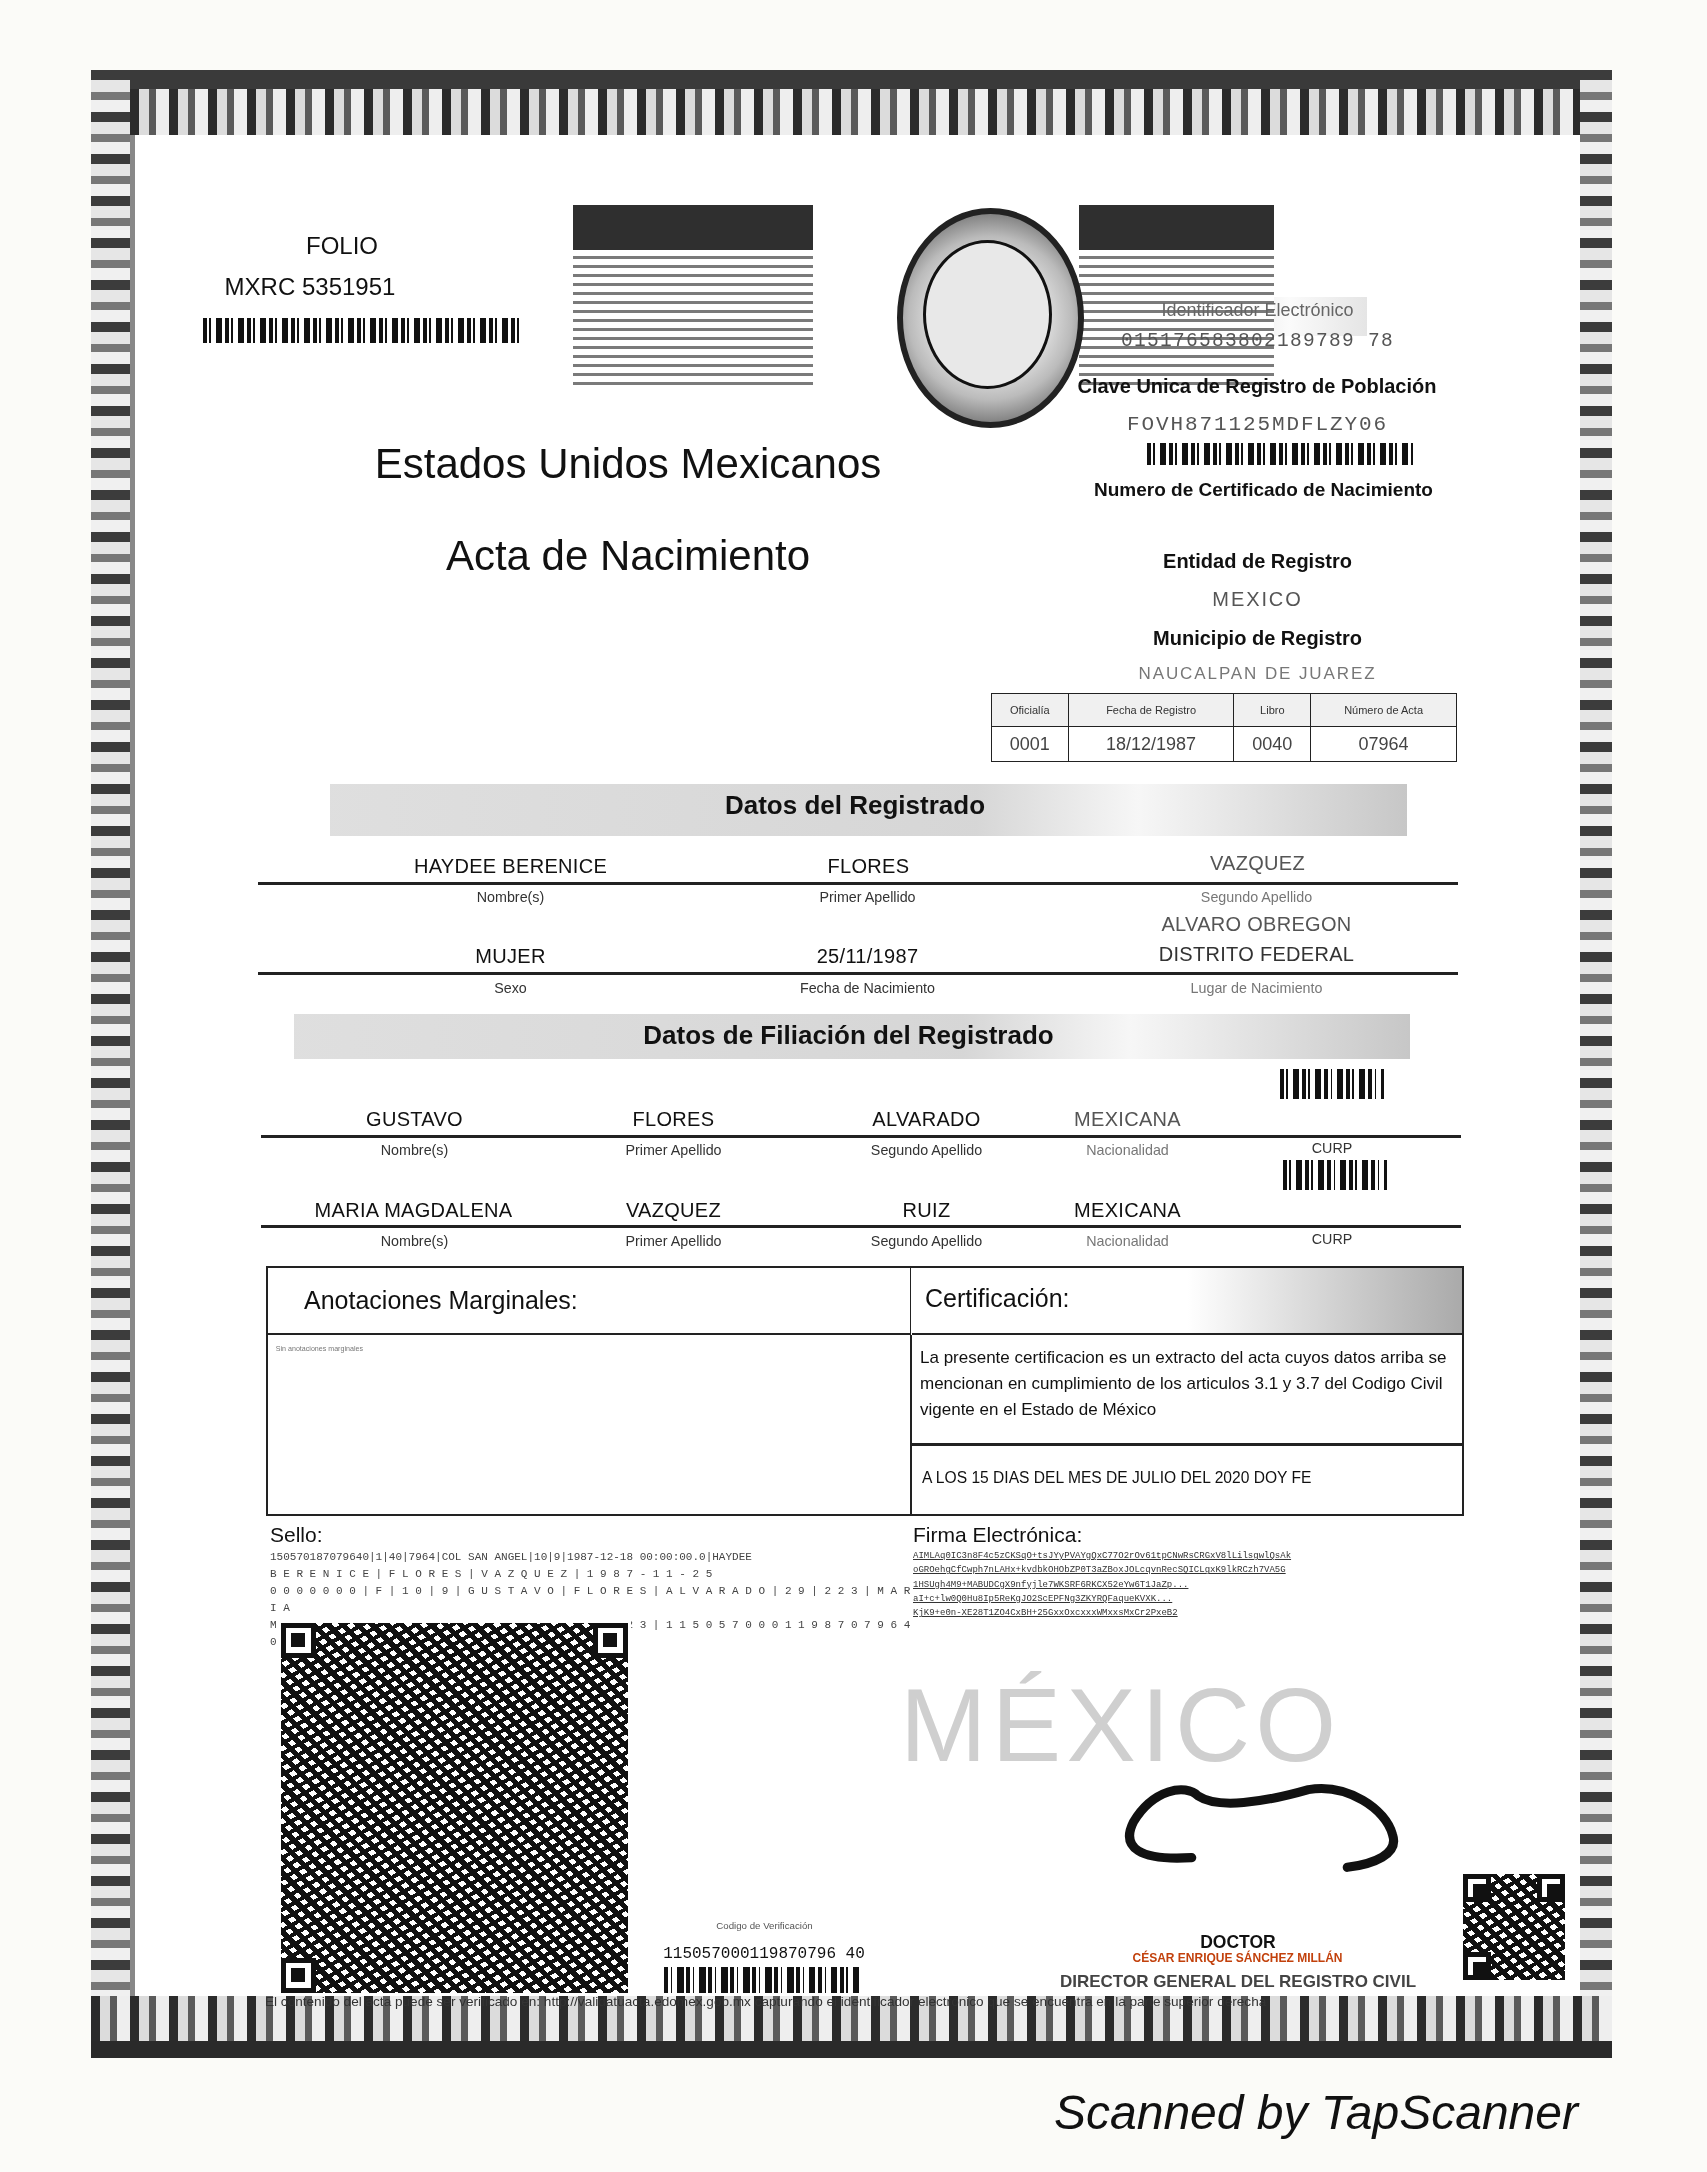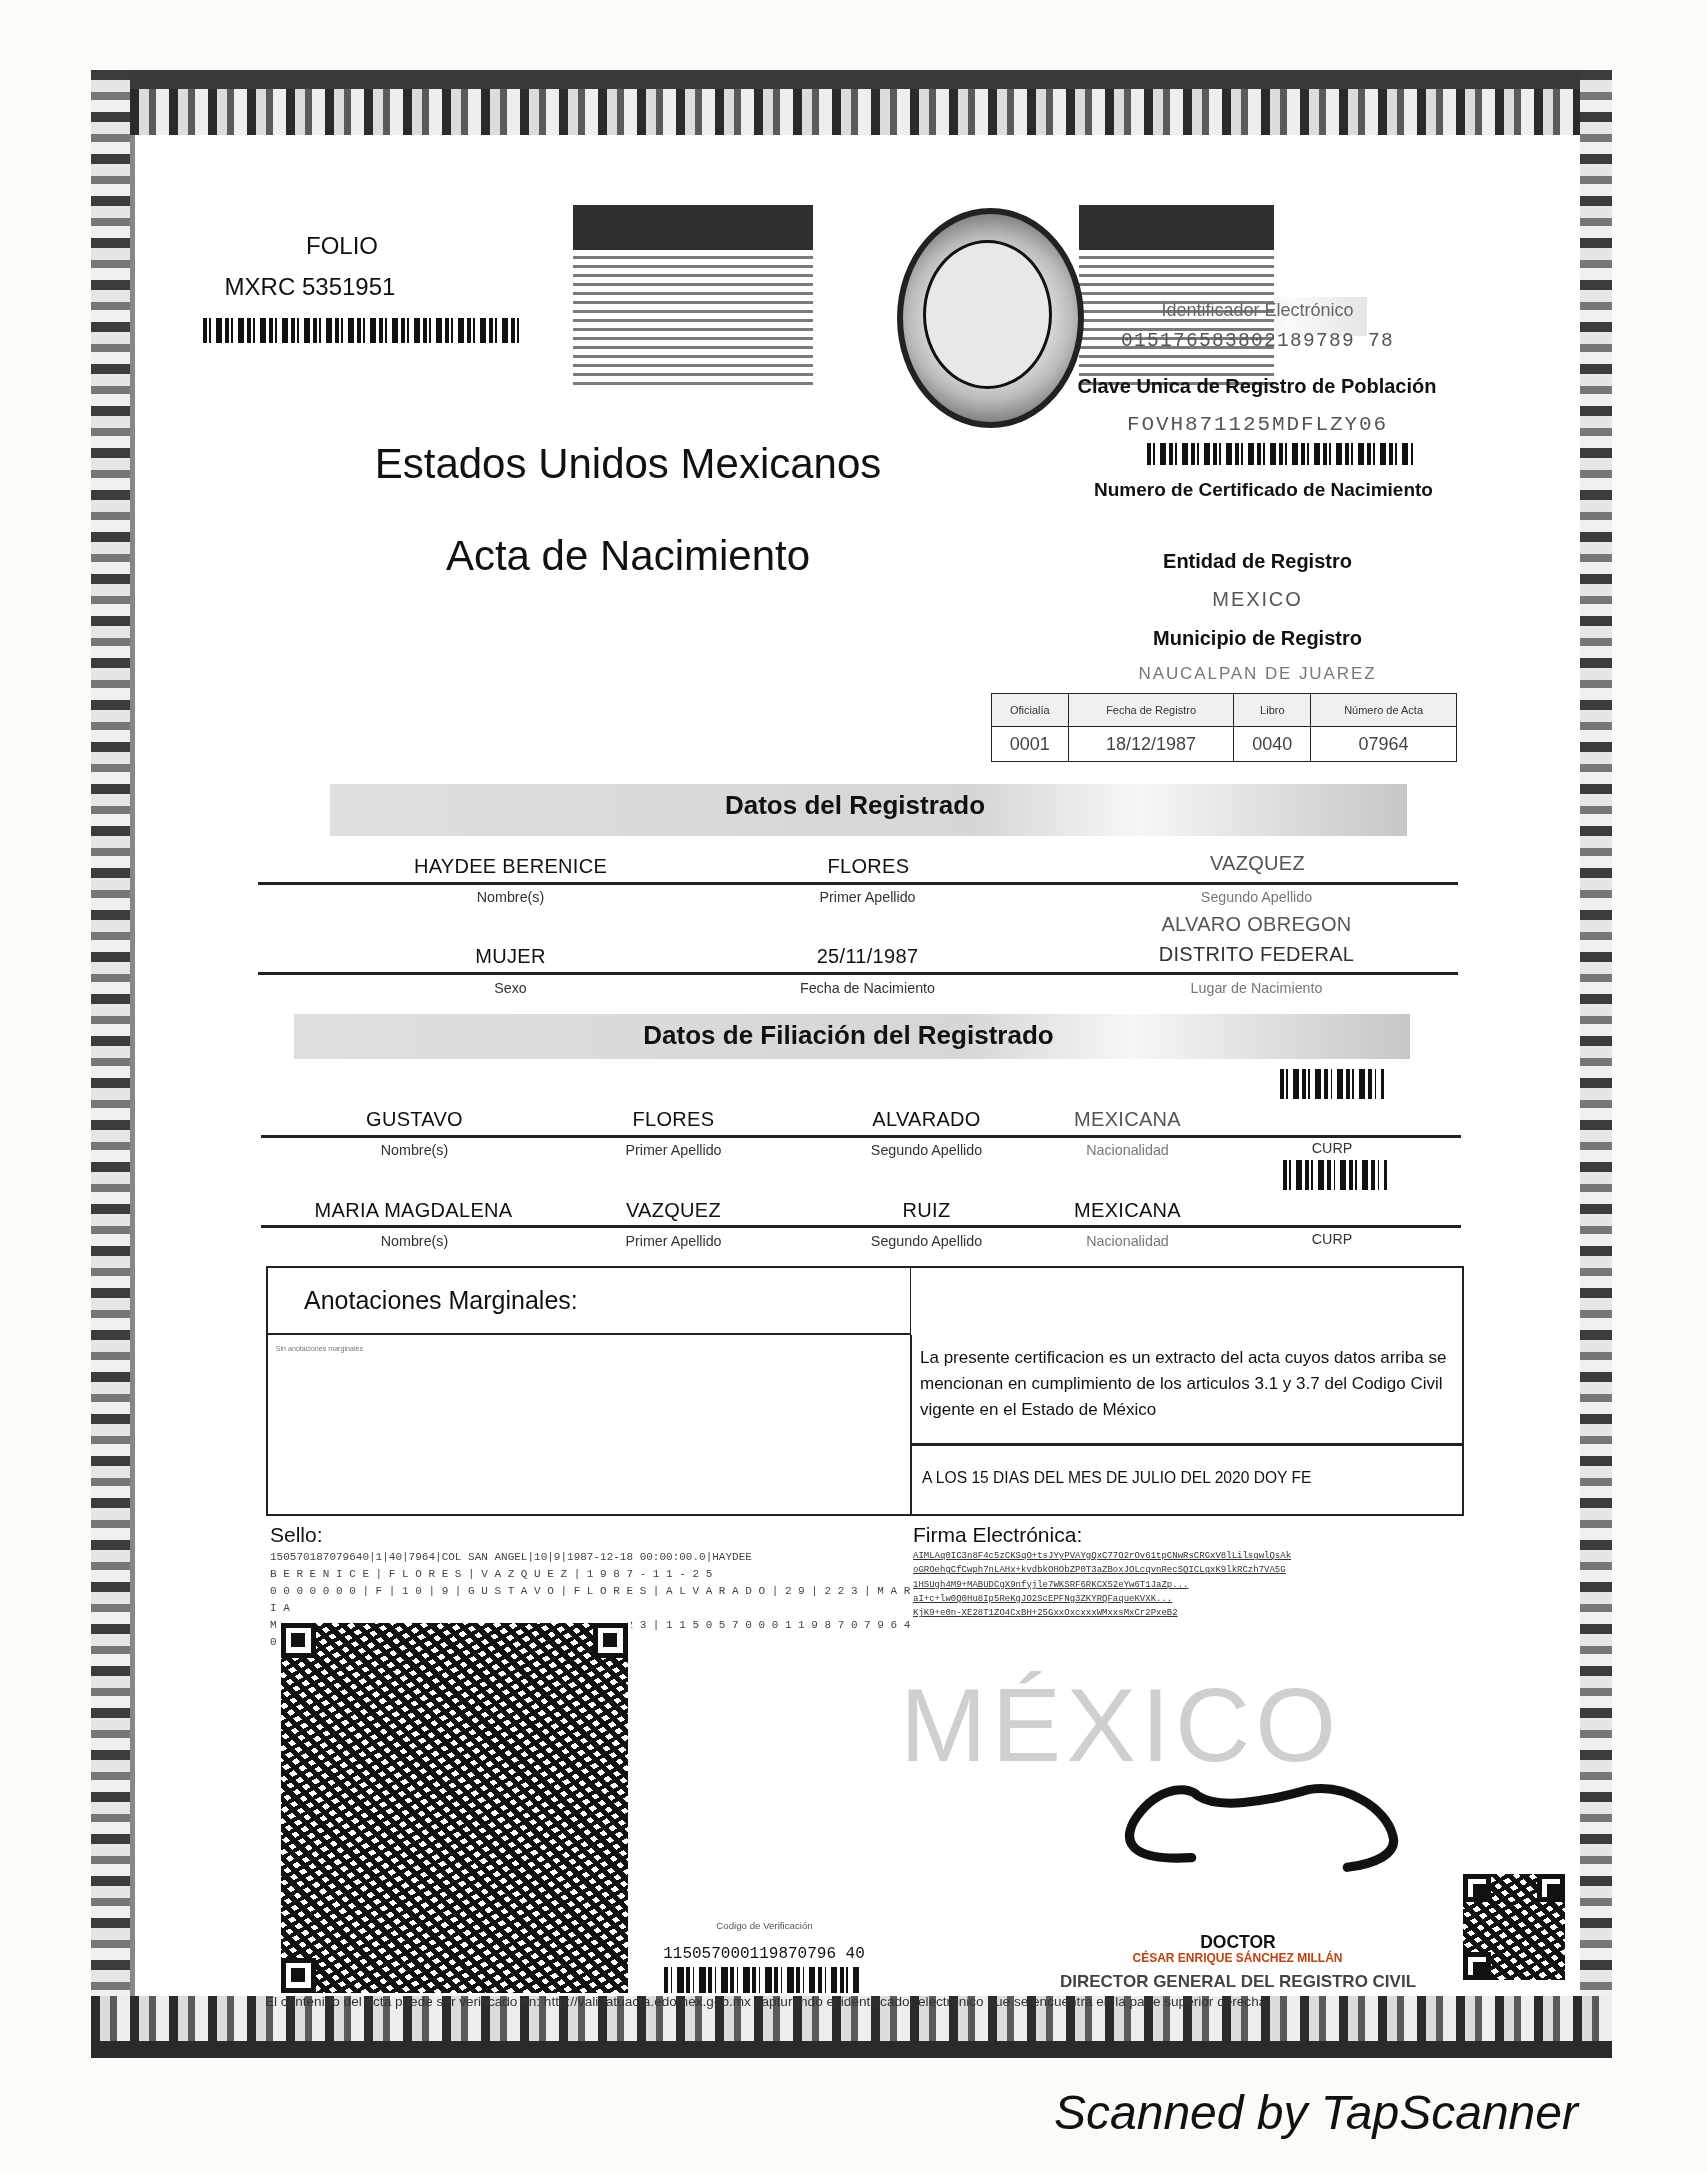--- a/index.html
+++ b/index.html
@@ -167,20 +167,23 @@
     <div class="lbl" style="left:182px;top:1098px;width:195px;">Nombre(s)</div>
     <div class="lbl" style="left:441px;top:1098px;width:195px;">Primer Apellido</div>
     <div class="lbl" style="left:694px;top:1098px;width:195px;">Segundo Apellido</div>
     <div class="lbl" style="left:895px;top:1098px;width:195px;color:#777;">Nacionalidad</div>
     <div class="lbl" style="left:1116px;top:1096px;width:162px;">CURP</div>
 
     <div class="boxes" style="left:131px;top:1131px;width:1194px;height:246px;">
       <div class="abs" style="left:0;top:0;width:642px;height:65px;border-bottom:2.6px solid #222;border-right:1.9px solid #222;">
         <div class="abs" style="left:36px;top:18px;font-size:25px;">Anotaciones Marginales:</div>
       </div>
+      <div class="abs" style="left:644px;top:0;right:0;height:65px;border-bottom:2.6px solid #222;background:linear-gradient(90deg,#fff 50%,#aaa);">
+        <div class="abs" style="left:13px;top:16px;font-size:25px;">Certificación:</div>
+      </div>
       <div class="abs" style="left:7.8px;top:77px;font-size:7.1px;color:#777;">Sin anotaciones marginales</div>
       <div class="abs" style="left:642px;top:67px;width:1.9px;bottom:0;background:#222;"></div>
       <div class="abs" style="left:652px;top:77px;width:529px;font-size:17px;line-height:26px;">La presente certificacion es un extracto del acta cuyos datos arriba se mencionan en cumplimiento de los articulos 3.1 y 3.7 del Codigo Civil vigente en el Estado de México</div>
       <div class="abs" style="left:644px;top:175px;right:0;height:2.6px;background:#222;"></div>
       <div class="abs" style="left:654px;top:201px;font-size:15.6px;">A LOS 15 DIAS DEL MES DE JULIO DEL 2020 DOY FE</div>
     </div>
 
     <div class="abs" style="left:135px;top:1388px;font-size:21px;">Sello:</div>
     <div class="abs mono" style="left:135px;top:1414px;width:649px;font-size:11px;line-height:17px;color:#444;">
       <div>150570187079640|1|40|7964|COL SAN ANGEL|10|9|1987-12-18 00:00:00.0|HAYDEE</div>

